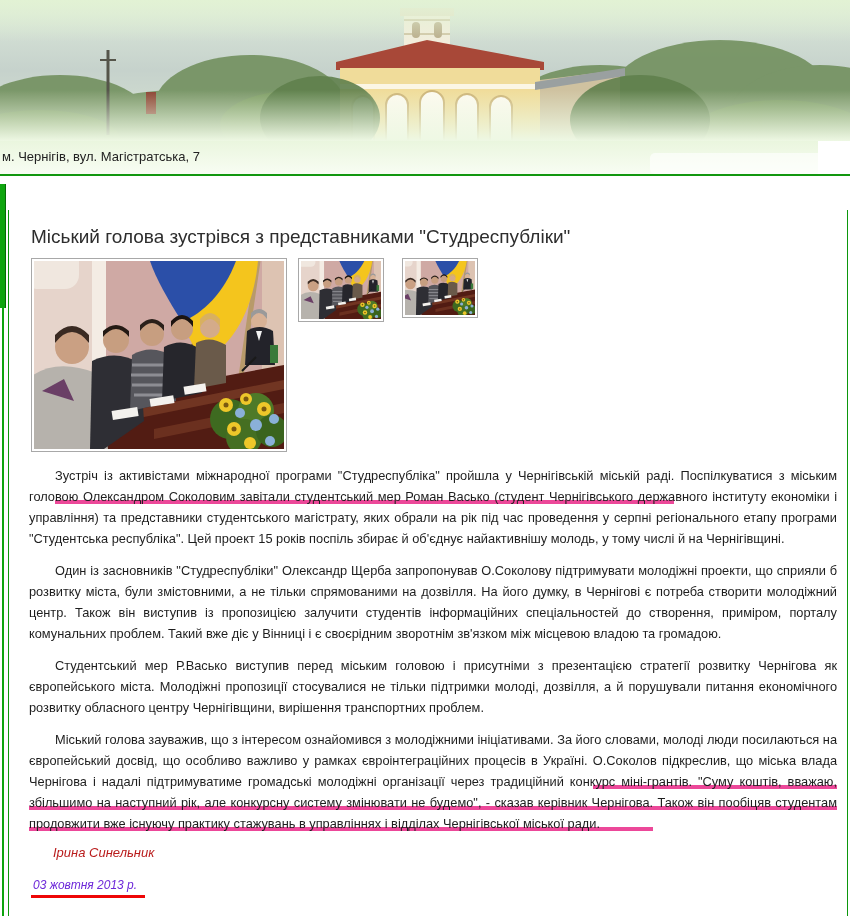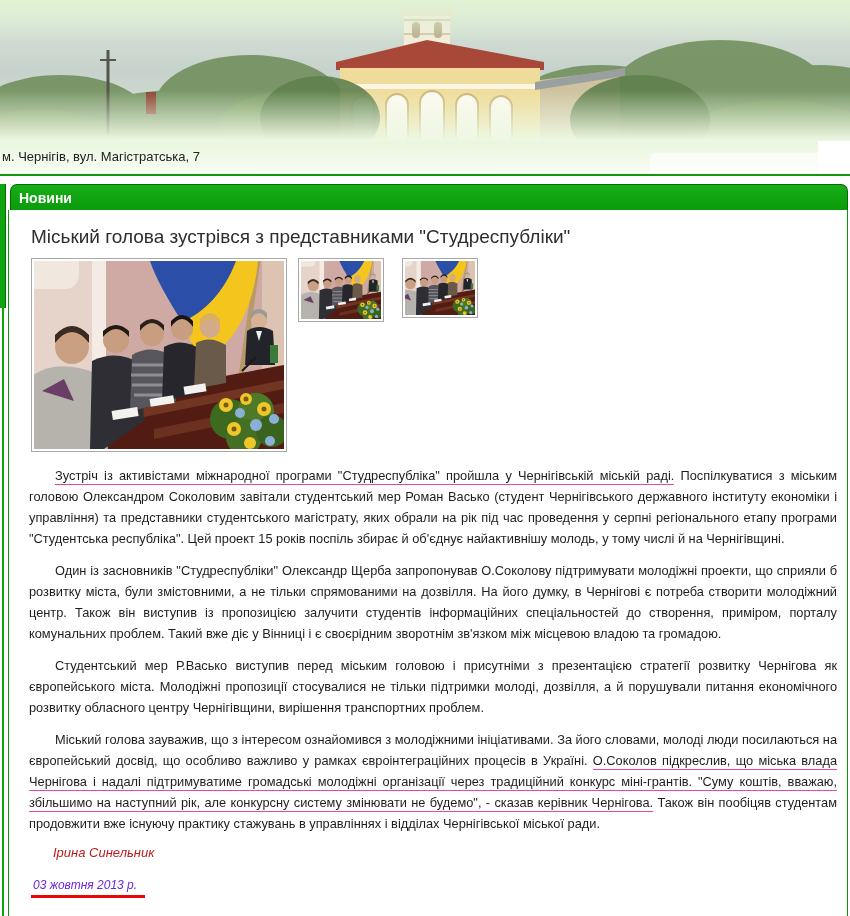--- a/index.html
+++ b/index.html
@@ -41,21 +41,21 @@
   
   .photos{margin:0 0 13px 2px;white-space:nowrap;}
   .photo{display:inline-block;vertical-align:top;background:#fff;border:1px solid #a8a8a8;padding:2px;}
   .photo svg{display:block;}
   .photo.t1{margin-left:7px;}
   .photo.t2{margin-left:13px;}
 
   
   .para{font-size:12.8px;line-height:21px;color:#1e1e1e;text-align:justify;
         text-indent:26px;margin:0 0 11px 0;}
-  .hl{border-bottom:1px solid #ec4899;padding-bottom:1px;}
+  .hl{border-bottom:4px solid #ec4899;padding-bottom:17px;}
   .author{font-style:italic;font-size:13px;color:#b91c1c;margin:10px 0 12px 24px;}
   .date-row{font-style:italic;font-size:12px;color:#6d28d9;margin:18px 0 0 2px;}
   .date-hl{border-bottom:3px solid #ee0606;padding:0 8px 3px 2px;}
   .hidden-defs{position:absolute;width:0;height:0;}
 </style>
 </head>
 <body>
 
 <svg class="hidden-defs" aria-hidden="true">
   <defs>
@@ -188,23 +188,20 @@
 
   <div class="address-band">
     <span class="address">м. Чернігів, вул. Магістратська, 7</span>
     <div class="header-right-box"></div>
   </div>
   <div class="green-rule"></div>
 
   <div class="left-strip"></div>
   <div class="left-line"></div>
 
-  <div class="news-bar">
-    <span class="news-label">Новини</span>
-  </div>
   <div class="inner-line"></div>
 
   <div class="content-box">
     <h1 class="article-title">Міський голова зустрівся з представниками "Студреспубліки"</h1>
 
     <div class="photos">
       <a class="photo main">
         <svg width="250" height="188" viewBox="0 0 250 188">
             <use href="#meeting-scene"></use>
           </svg>

